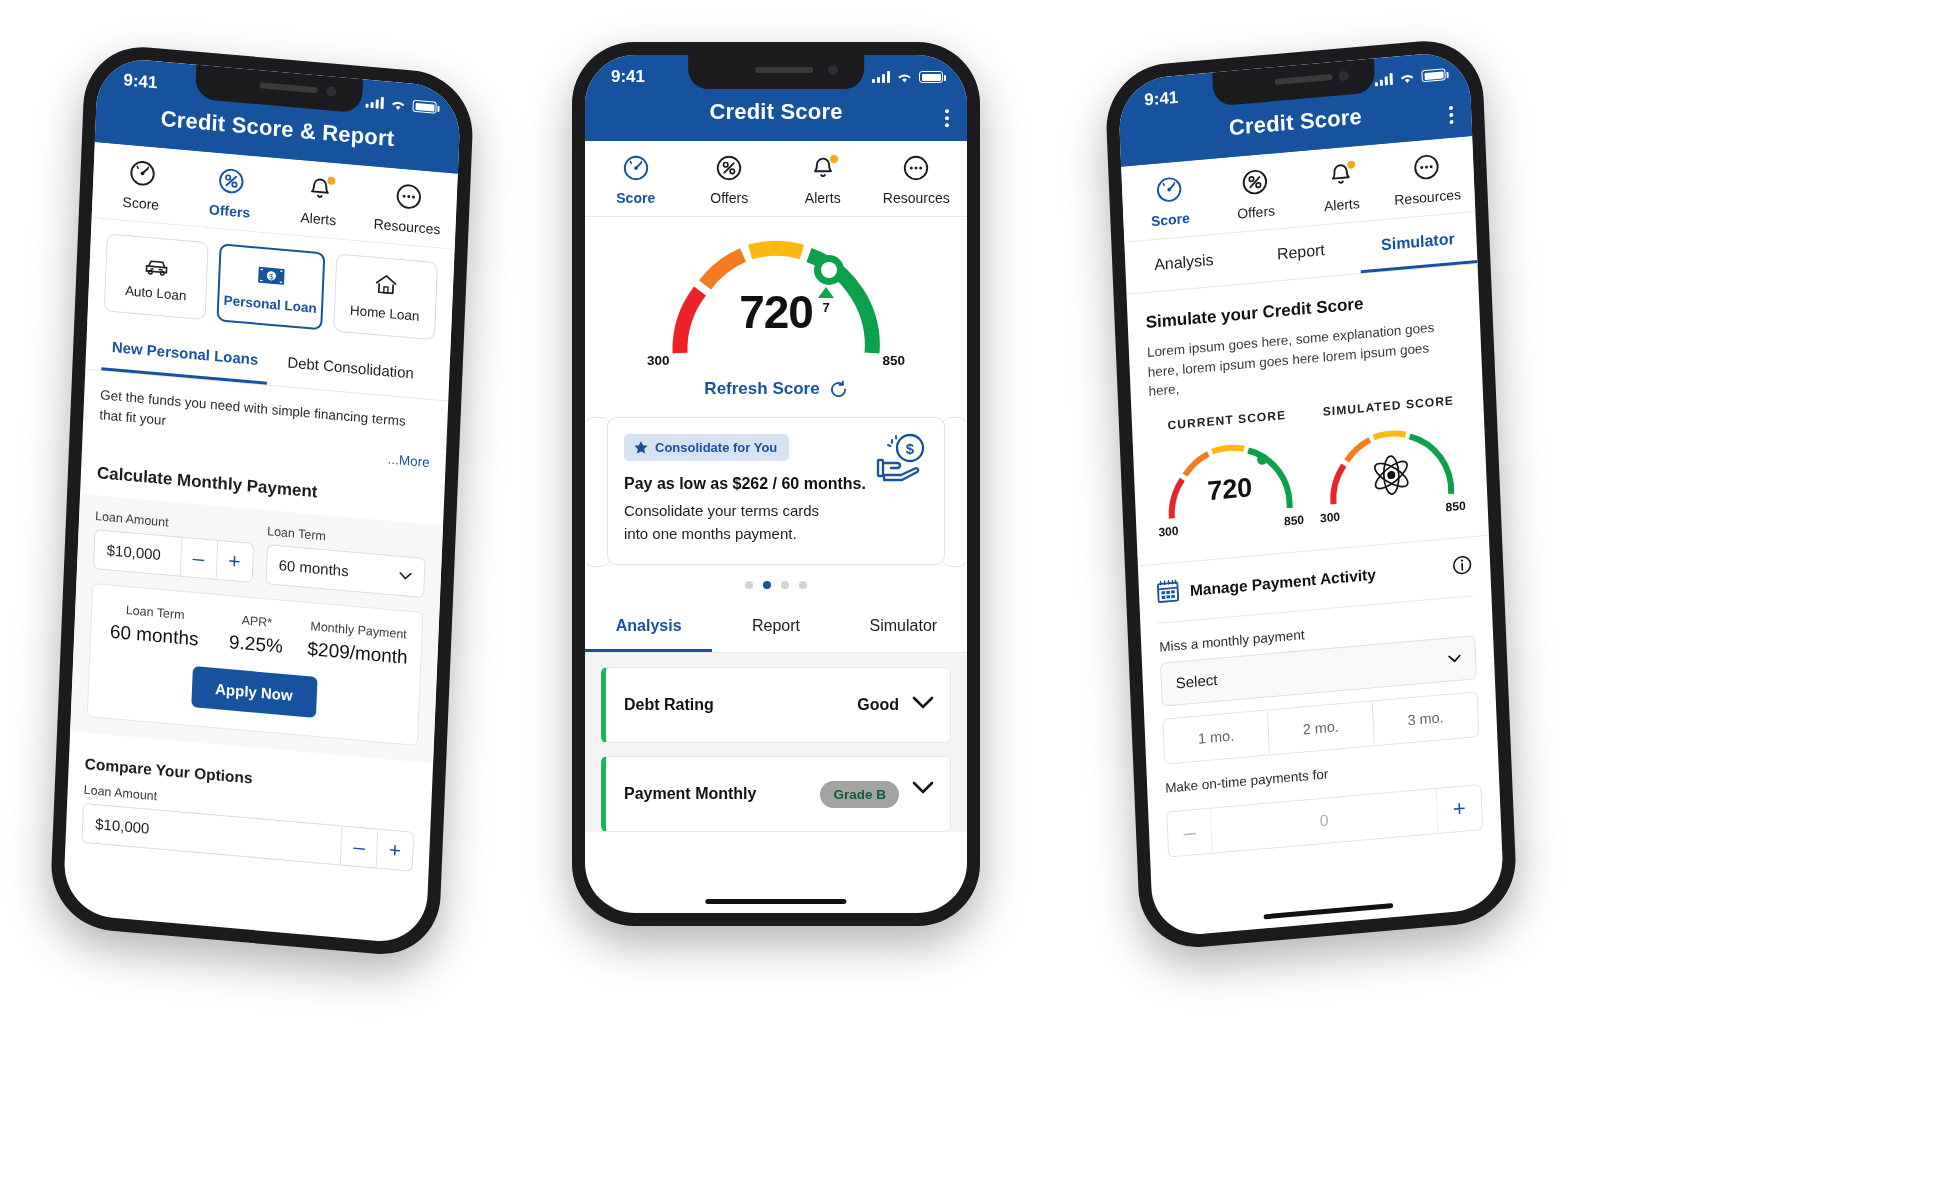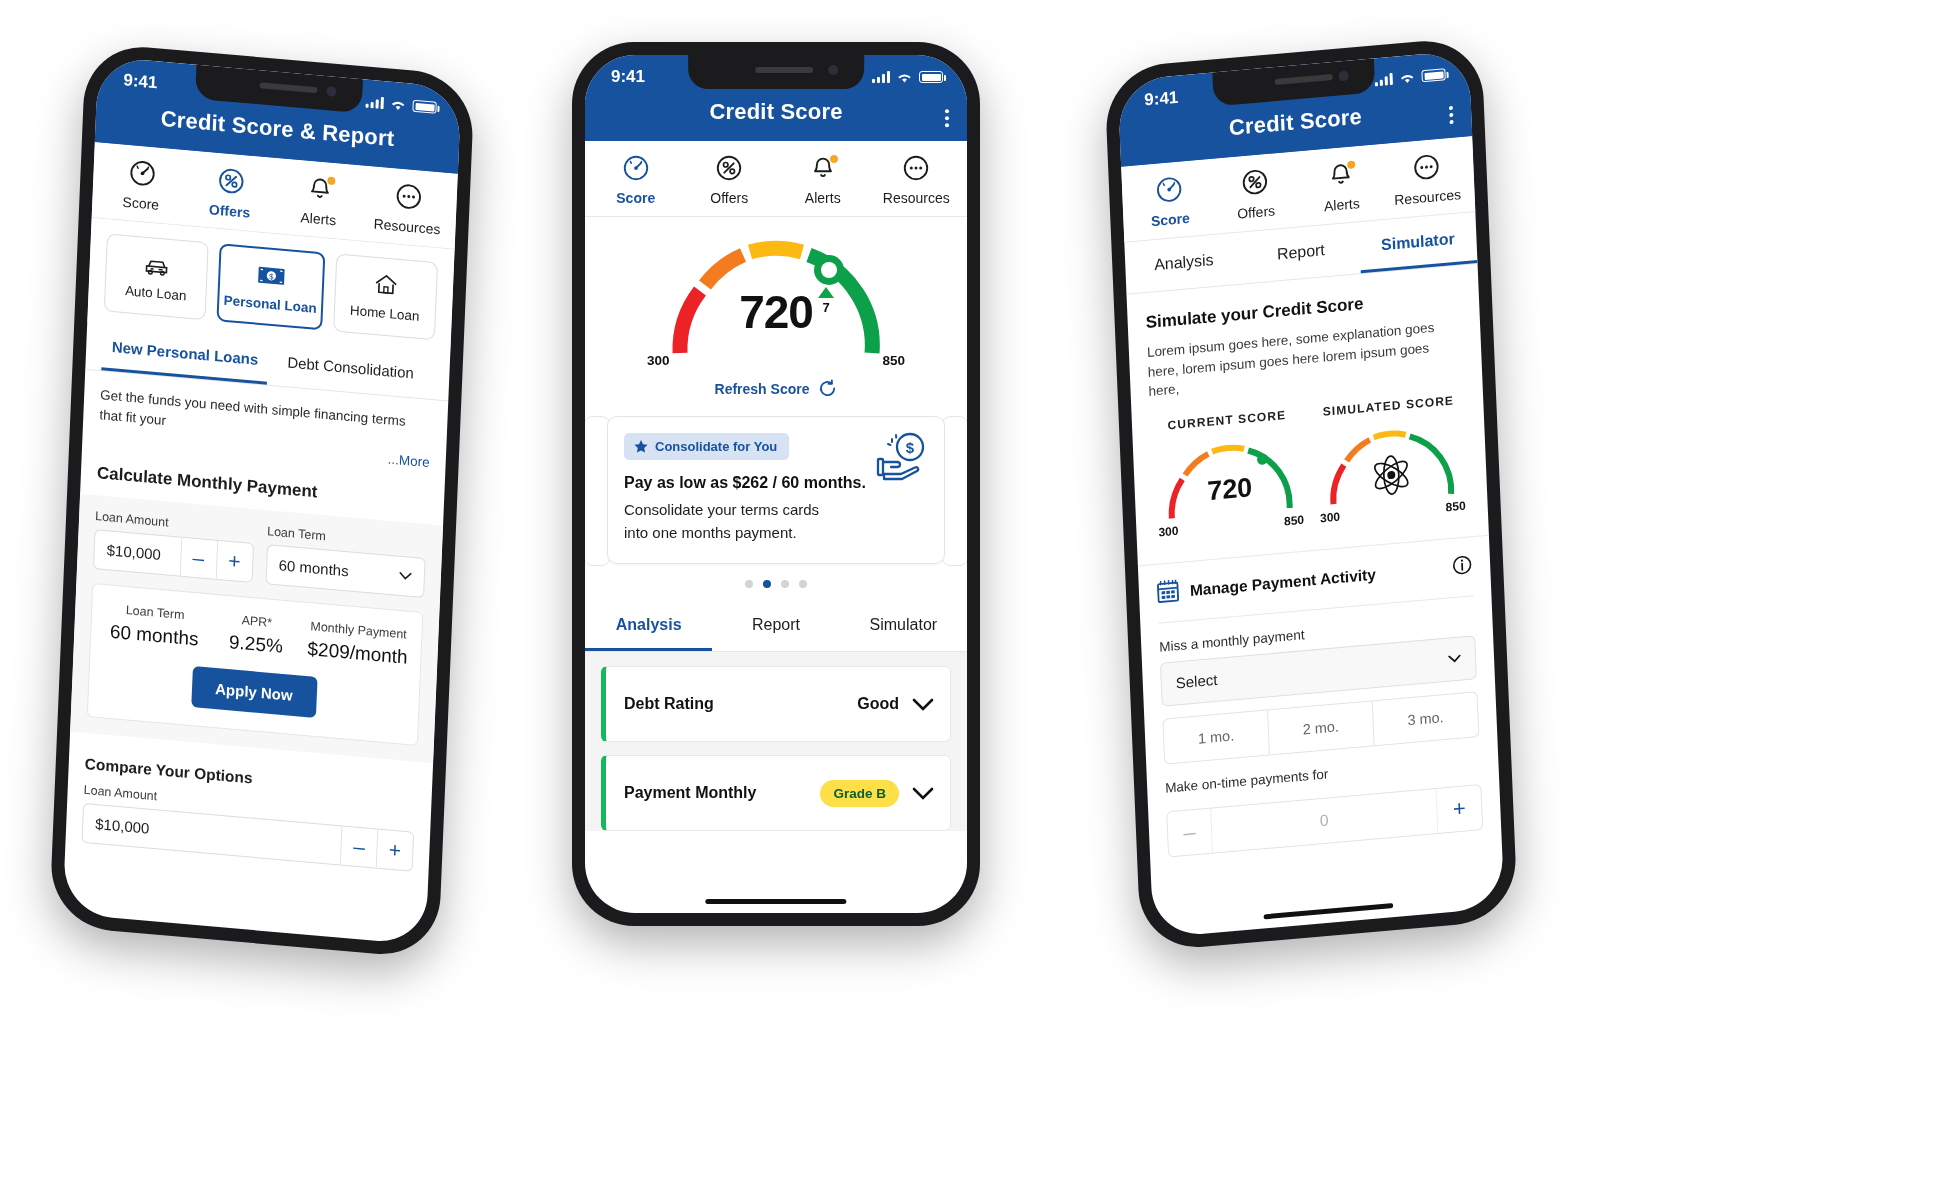--- a/index.html
+++ b/index.html
@@ -158,21 +158,21 @@
   .gauge .score-num { position:absolute; left:0; right:0; top: 50px;
       font-size: 46px; font-weight: bold; color:#111; letter-spacing:-1px;}
   .delta { position:absolute; left: 152px; top: 52px; text-align:center; }
   .delta .tri { width:0;height:0;border-left:8px solid transparent;border-right:8px solid transparent;
                 border-bottom:11px solid #0fa44a; margin: 0 auto 2px;}
   .delta .num { font-size: 13px; font-weight:bold; color:#111; }
   .grange { display:flex; justify-content:space-between; width: 258px; margin: 0 auto;
             font-size: 13.5px; color:#111; font-weight:bold; margin-top:-6px;}
   .score-meta { margin-top: 16px; font-size: 14.5px; color:#1d1d1d; }
   .score-meta .row2 { margin-top: 9px; }
-  .refresh { margin-top: 11px; color:#17529e; font-weight:bold; font-size:14px;
+  .refresh { margin-top: 11px; color:#17529e; font-weight:bold; font-size:17px;
              display:flex; align-items:center; justify-content:center; gap:9px;}
 
   .carousel { padding: 18px 22px 0; }
   .offer-card { border:1px solid #e4e4e4; border-radius:10px; background:#fff;
                 padding: 16px 16px 20px; position:relative; box-shadow: 0 1px 2px rgba(0,0,0,.04); }
   .rec-pill { display:inline-flex; align-items:center; gap:7px; background:#d7e2f3;
               color:#17529e; font-size:13px; font-weight:bold; border-radius:5px;
               padding: 6px 12px 6px 10px; }
   .offer-head { margin-top: 14px; font-size: 16px; font-weight: bold; color:#111; }
   .offer-sub { margin-top: 8px; font-size: 15px; color:#1d1d1d; line-height: 1.38; }
@@ -185,23 +185,23 @@
 
   .anatabs { display:flex; margin-top: 12px; border-bottom: 1px solid #e6e6e6; }
   .anatab { flex:1; text-align:center; padding: 16px 0 14px; font-size:16px; color:#1d1d1d; }
   .anatab.active { color:#17529e; font-weight:bold; border-bottom:3px solid #17529e; }
 
   .acc-list { background:#f4f4f4; padding: 14px 16px 0; }
   .acc-item { background:#fff; border:1px solid #e8e8e8; border-left: 5px solid #17b85c;
               border-radius:6px; height: 76px; display:flex; align-items:center;
               justify-content:space-between; padding: 0 16px 0 18px; margin-bottom: 13px; }
   .acc-item .ai-name { font-size:16px; font-weight:bold; color:#111; }
-  .acc-right { display:flex; align-items:center; gap:13px; }
+  .acc-right { display:flex; gap:13px; }
   .acc-val { font-size:16px; font-weight:bold; color:#111; }
-  .grade-pill { background:#fde047; color:#0d5c33; font-size:13.5px; font-weight:bold;
+  .grade-pill { background:#a3a3a3; color:#0d5c33; font-size:13.5px; font-weight:bold;
                 border-radius:14px; padding: 6px 13px; }
 
   
   #phone3 {
     left: 1103px; top: 36px; width: 378px; height: 884px;
     transform: rotate(-2.4deg) skewY(-2.6deg);
     transform-origin: top right;
   }
   .sim-head { padding: 20px 18px 0; }
   .sim-title { font-size: 17px; font-weight:bold; color:#111; }

